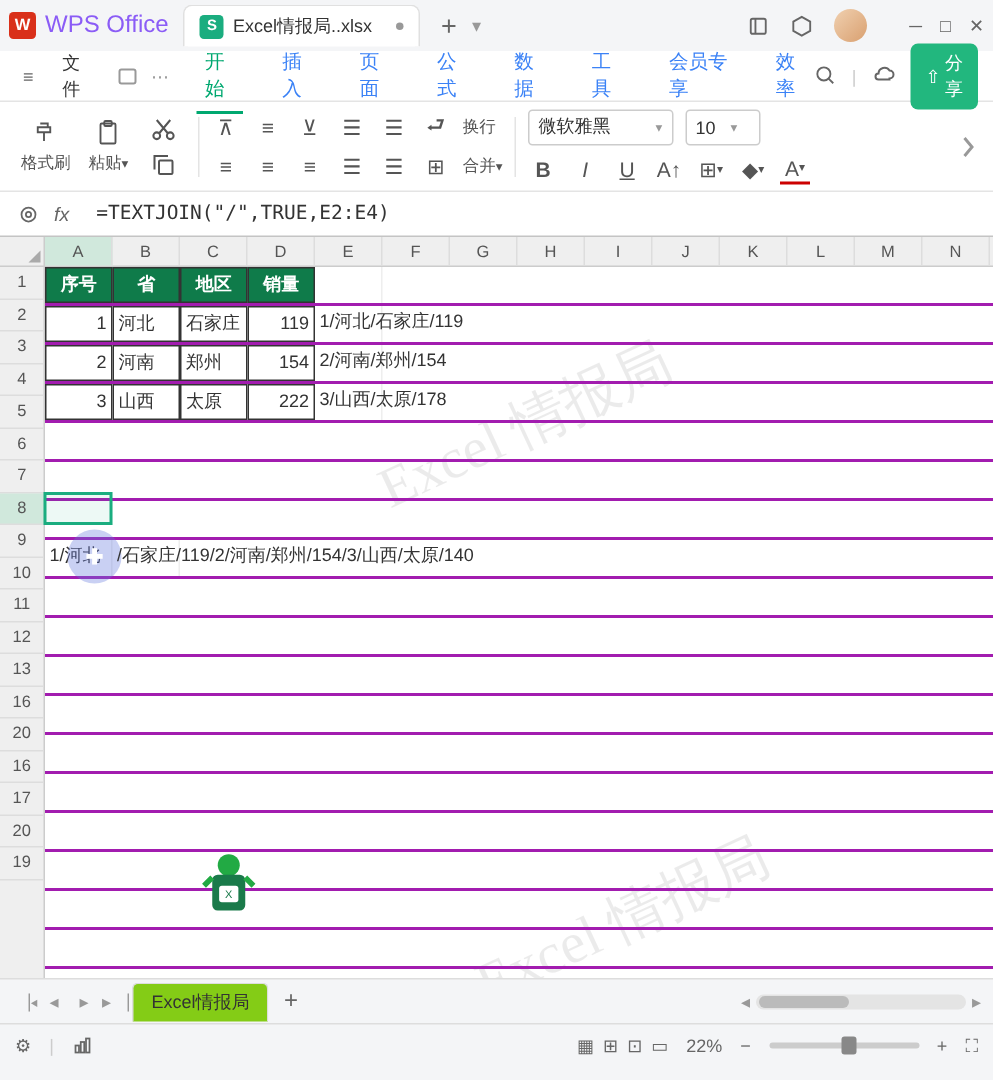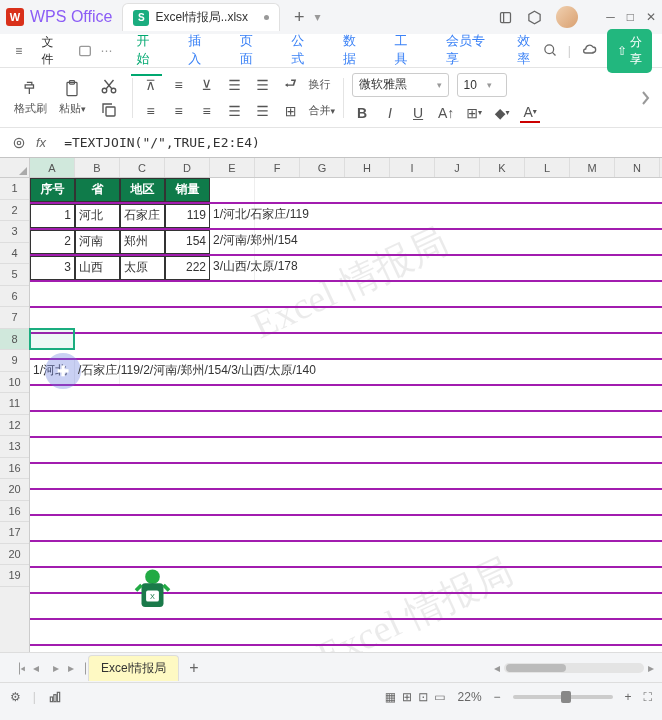--- a/index.html
+++ b/index.html
@@ -59,21 +59,21 @@
 .num{text-align:right}
 .sel-cell{position:absolute;border:2px solid #1aad7f;background:rgba(26,173,127,0.08);pointer-events:none}
 .cursor-circle{position:absolute;width:36px;height:36px;background:rgba(100,120,220,0.35);border-radius:50%;display:flex;align-items:center;justify-content:center}
 .cursor-circle::before{content:"✚";color:#fff;font-size:14px;font-weight:bold}
 .watermark{position:absolute;font-size:38px;color:rgba(0,0,0,0.08);font-weight:300;transform:rotate(-25deg);pointer-events:none;font-family:"Times New Roman",serif}
 .watermark.w1{top:100px;left:245px}
 .watermark.w2{top:430px;left:310px}
 .logo-img{position:absolute;top:385px;left:95px;width:55px;height:55px}
 .sheet-tabs{height:30px;background:#f4f5f7;display:flex;align-items:center;padding:0 8px;border-top:1px solid #ddd;gap:4px}
 .nav-arrow{width:16px;color:#999;text-align:center;font-size:12px}
-.sheet-tab{background:#fef9c3;padding:4px 12px;border-radius:4px 4px 0 0;border:1px solid #ddd;border-bottom:none;font-size:12px}
+.sheet-tab{background:#84cc16;padding:4px 12px;border-radius:4px 4px 0 0;border:1px solid #ddd;border-bottom:none;font-size:12px}
 .add-sheet{color:#666;font-size:16px;margin-left:6px}
 .statusbar{height:28px;background:#f4f5f7;display:flex;align-items:center;padding:0 10px;gap:12px;color:#666;border-top:1px solid #ddd}
 .view-btns{display:flex;gap:6px}
 .zoom-slider{width:100px;height:4px;background:#ccc;border-radius:2px;position:relative}
 .zoom-thumb{position:absolute;left:48px;top:-4px;width:10px;height:12px;background:#888;border-radius:2px}
 svg{display:block}
 </style>
 </head>
 <body>
 

